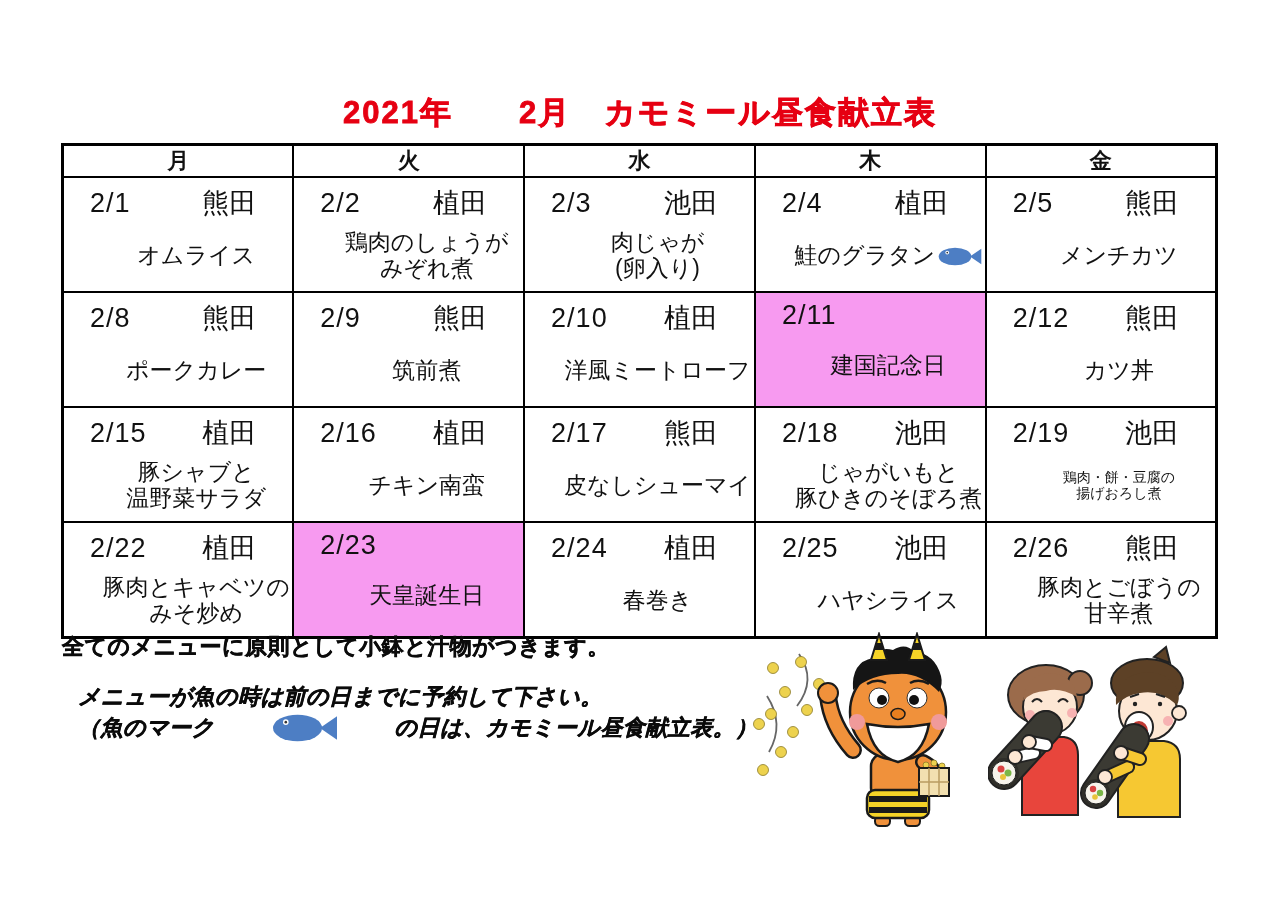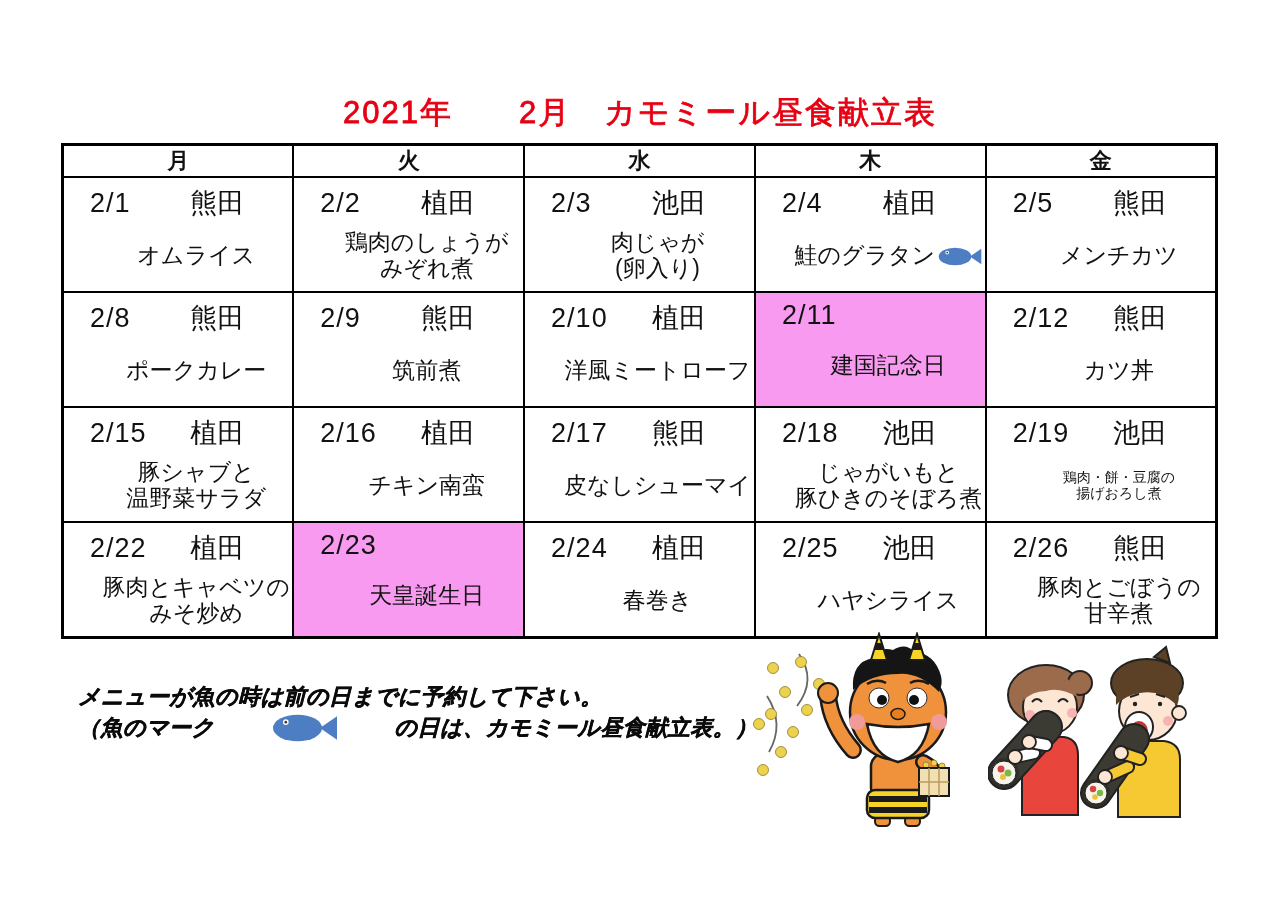--- a/index.html
+++ b/index.html
@@ -8,40 +8,40 @@
     --fish-blue:#4d7ec4; --border-black:#000000;
   }
   html,body{ background:#ffffff; }
   body{
     width:1280px; height:905px; position:relative; overflow:hidden;
     font-family:"Liberation Sans", sans-serif; color:#111;
   }
   .page{ position:absolute; inset:0; }
   .title{
     position:absolute; top:92px; left:0; width:100%; text-align:center;
-    font-size:31px; font-weight:normal; color:var(--title-red);
+    font-size:31px; font-weight:bold; color:var(--title-red);
     letter-spacing:2px; -webkit-text-stroke:0.8px var(--title-red);
   }
   table.calendar{
     position:absolute; left:61px; top:143px; width:1157px;
     border-collapse:collapse; table-layout:fixed;
     border:3px solid var(--border-black);
   }
   .calendar th{
     border:2px solid var(--border-black); height:27px;
     font-size:22px; font-weight:600; text-align:center; vertical-align:middle;
   }
   .calendar td{
     border:2px solid var(--border-black); height:110px;
     vertical-align:top; padding:0; background:#fff;
   }
   .calendar td.holiday{ background:var(--holiday-pink); }
   .cell-top{
     display:flex; justify-content:space-between; align-items:baseline;
-    padding:7px 48px 0 26px;
+    padding:7px 36px 0 26px;
   }
   .date{ font-size:27px; letter-spacing:1px; }
   .staff{ font-size:27px; }
   .menu{
     display:flex; align-items:center; justify-content:center;
     height:70px; font-size:23px; line-height:1.12; text-align:center;padding-left:36px;
   }
   .menu-text{ white-space:pre-line; }
   .menu.small{ font-size:14px; }
   .fish{ display:inline-block; }
@@ -276,20 +276,23 @@
             </div>
             <div class="menu">
               <span class="menu-text">豚肉とごぼうの
 甘辛煮</span>
             </div>
           </td>
         </tr>
       </tbody>
   </table>
 
+  <div class="note" id="note-side">
+    <span>全てのメニューに原則として小鉢と汁物がつきます。</span>
+  </div>
 
   <div class="note" id="note-fish">
     <div>メニューが魚の時は前の日までに予約して下さい。</div>
     <div class="line2">
       <span>（魚のマーク</span>
       <svg class="fish note-fish" viewBox="0 0 62 30">
         <path d="M45,15 L61,4 L61,26 Z" fill="#4d7ec4"></path>
         <ellipse cx="24" cy="15" rx="23" ry="12.5" fill="#4d7ec4"></ellipse>
         <circle cx="13" cy="9.5" r="2.6" fill="#ffffff"></circle>
         <circle cx="13" cy="9.5" r="1.2" fill="#333333"></circle>

